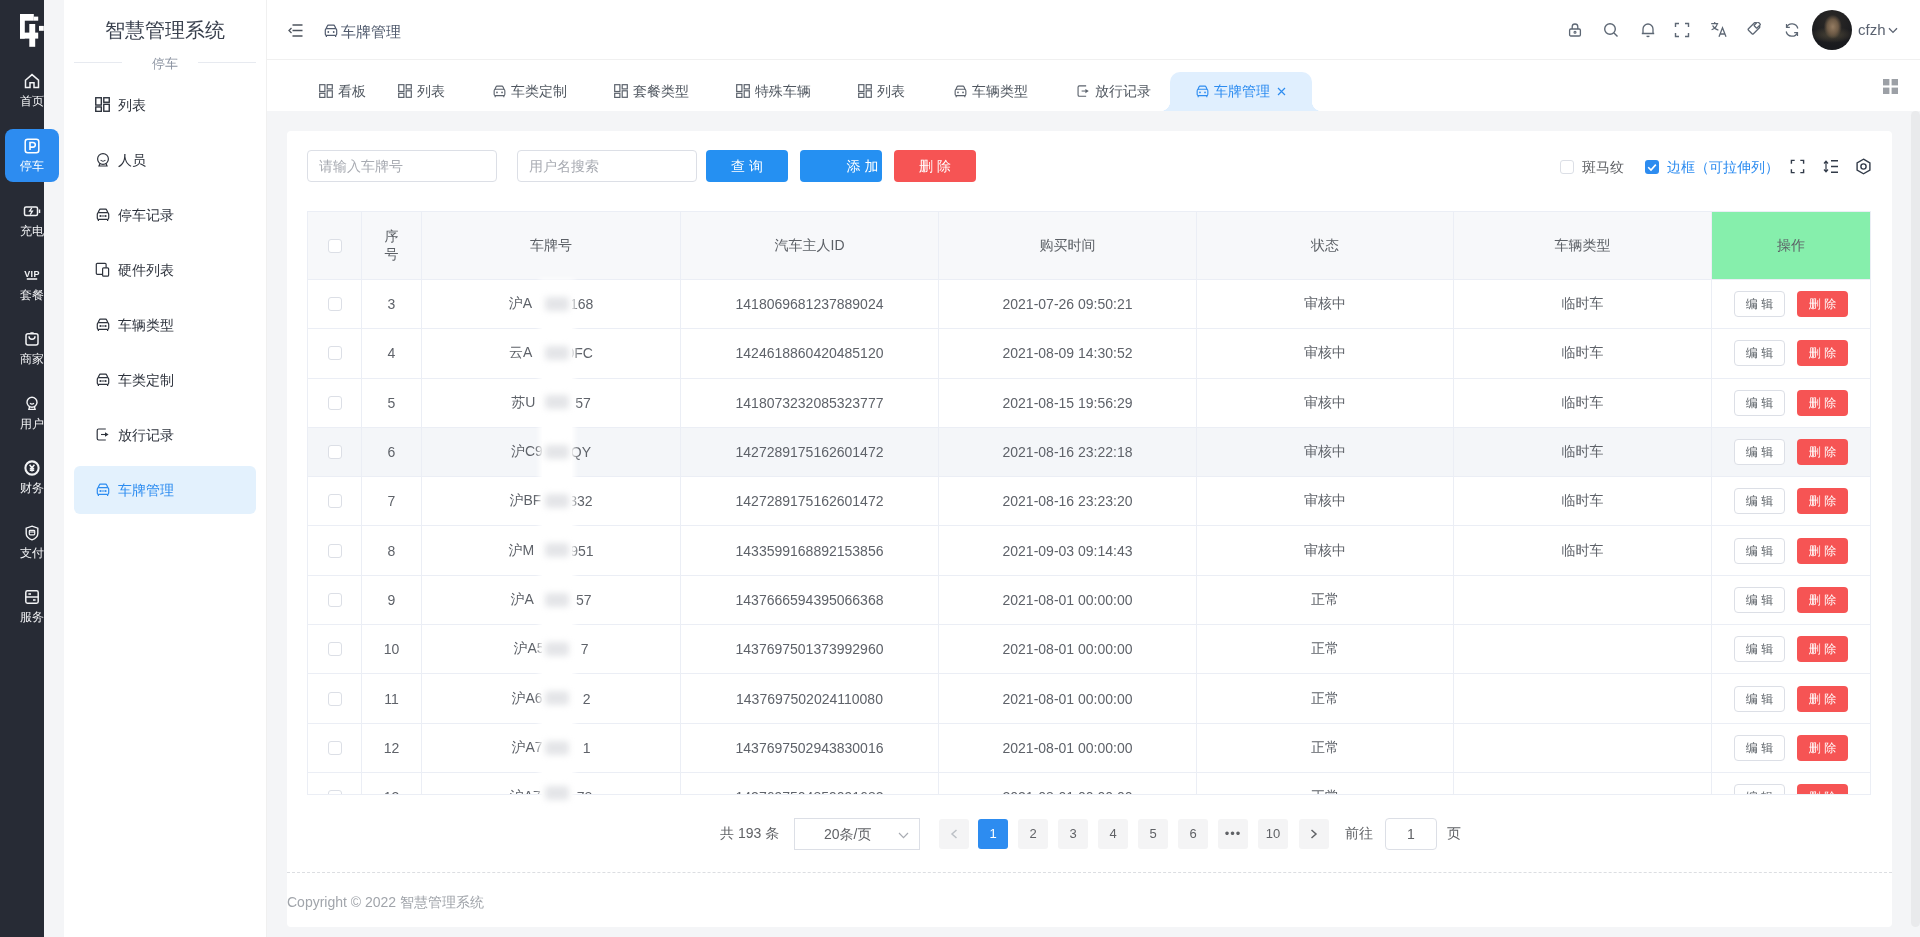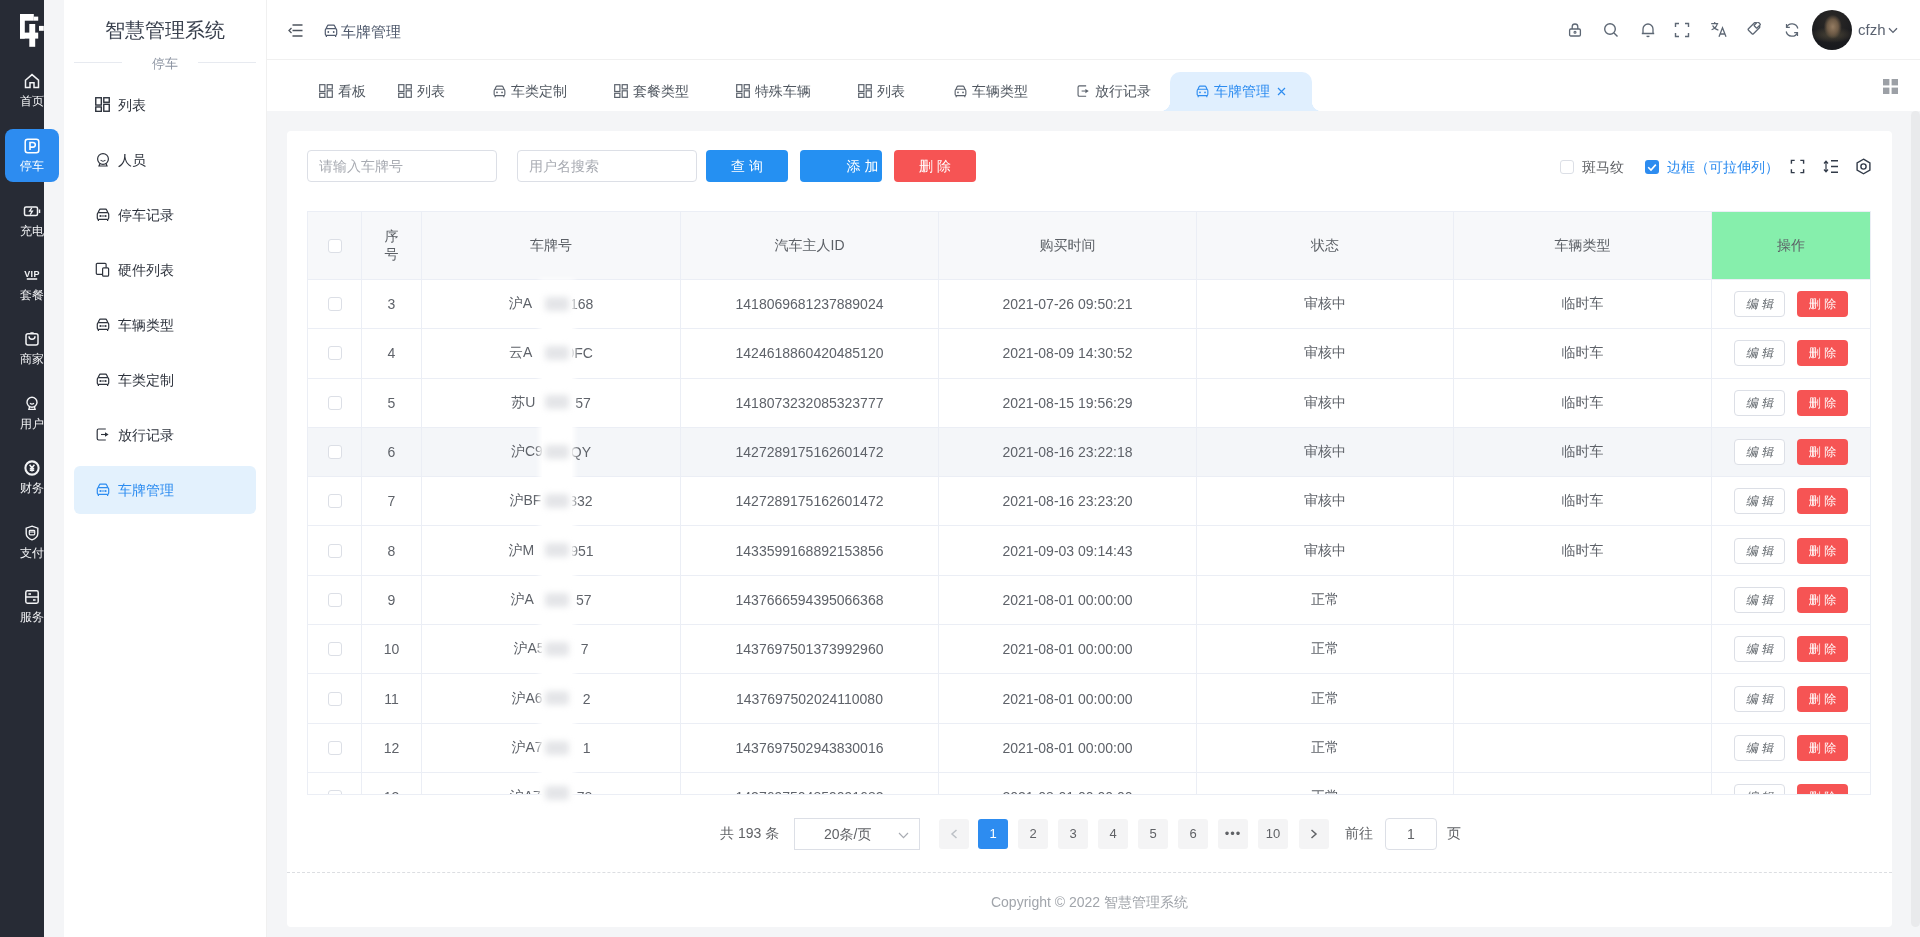--- a/index.html
+++ b/index.html
@@ -46,30 +46,30 @@
 #tbl { position:absolute; left:20px; top:80px; width:1564px; height:584px; border:1px solid #ebeef5; overflow:hidden; }
 .tr { position:relative; width:100%; display:flex; border-bottom:1px solid #ebeef5; background:#fff; }
 .tr.hd { height:68px; background:#f7f8fa; }
 .tr.bd { height:49.3px; }
 .td { border-right:1px solid #ebeef5; display:flex; align-items:center; justify-content:center; font-size:14px; color:#5e6269; text-align:center; }
 .td:last-child { border-right:none; }
 .c0{width:54px;} .c1{width:60px;} .c2{width:259px;} .c3{width:258px;} .c4{width:258px;} .c5{width:257px;} .c6{width:258px;} .c7{flex:1;}
 .hd .td { color:#5c6066; }
 .hd .c7 { background:#86efac; }
 .cb { width:14px; height:14px; border:1px solid #dcdfe6; border-radius:3px; background:#fff; }
-.ebtn { width:51px; height:26px; background:#fff; border:1px solid #dcdfe6; border-radius:4px; color:#5a6066; font-size:12px; line-height:24px; text-align:center;font-style:italic; }
+.ebtn { width:51px; height:26px; background:#fff; border:1px solid #dcdfe6; border-radius:4px; color:#5a6066; font-size:12px; line-height:24px; text-align:center; }
 .dbtn { width:51px; height:26px; background:#f65454; border-radius:4px; color:#fff; font-size:12px; line-height:26px; text-align:center; margin-left:12px; }
 
 
 #pager { position:absolute; left:0; top:687px; width:1605px; height:32px; font-size:14px; color:#606266; }
 .pg { position:absolute; top:1px; width:30px; height:30px; background:#f4f4f5; border-radius:3px; text-align:center; line-height:30px; font-size:13px; color:#606266; }
 .pg.on { background:#2d8cf0; color:#fff; }
 
 #foot { position:absolute; left:0; top:741px; width:1605px; border-top:1px dashed #dcdee2; }
-#foot .tx { margin-top:21px; text-align:center; font-size:14px; color:#a1a5ab; }
+#foot .tx { margin-top:21px; font-size:14px; color:#a1a5ab; }
 
 .smudg { left:258px; width:24px; height:14px; background:#e4e5e8; filter:blur(3px); z-index:6; border-radius:3px; }
 
 
 #sbar { position:absolute; left:1911px; top:111px; width:9px; height:816px; background:#e9eaec; border-radius:5px; z-index:40; }
 </style>
 </head>
 <body>
 <div id="aside1">
   <svg class="abs" style="left:20px;top:14px;" width="24" height="33" viewBox="0 0 24 33" fill="#fff">

